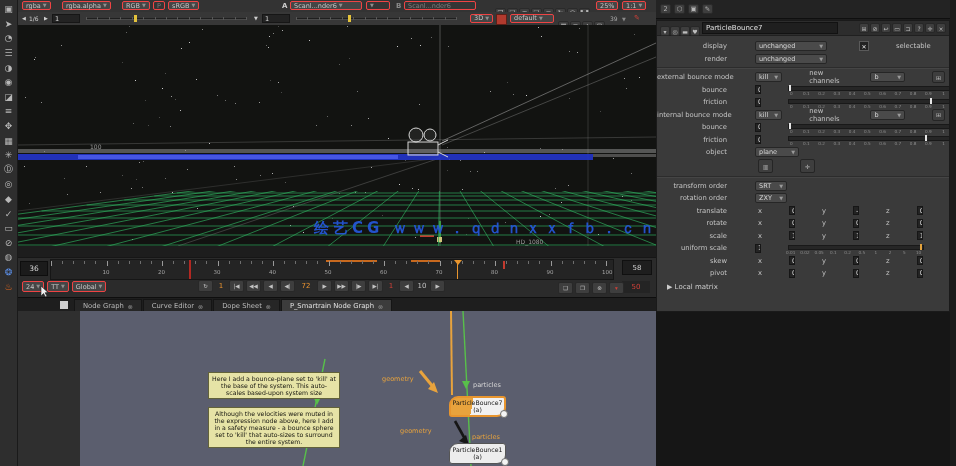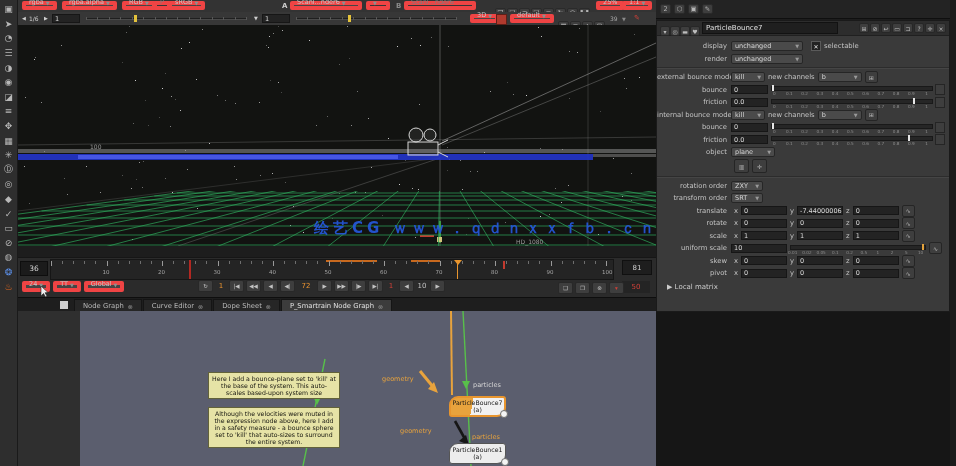--- a/index.html
+++ b/index.html
@@ -4,21 +4,21 @@
 <style>
   html,body{margin:0;padding:0;background:#111;font-family:"DejaVu Sans",sans-serif;}
   #app{position:relative;width:956px;height:466px;background:#1d1d1d;overflow:hidden;user-select:none;}
   .abs{position:absolute;}
   
   #left-toolbar{left:0;top:0;width:18px;height:466px;background:#2e2e2e;border-right:1px solid #1a1a1a;display:flex;flex-direction:column;align-items:center;padding-top:2px;box-sizing:border-box;}
   .lt-icon{width:16px;height:14.6px;display:flex;align-items:center;justify-content:center;color:#b8b8b8;font-size:9px;}
   
   #vh1{left:18px;top:0;width:638px;height:12px;background:#333333;border-bottom:1px solid #262626;}
   #vh2{left:18px;top:12px;width:638px;height:13px;background:#373737;border-bottom:1px solid #1c1c1c;}
-  .chip{position:absolute;height:9px;background:#454545;border:4px solid #ef4444;border-radius:2px;color:#c6c6c6;font-size:6.5px;display:flex;align-items:flex-end;padding:0 3px;gap:2px;box-sizing:border-box;white-space:nowrap;}
+  .chip{position:absolute;height:9px;background:#454545;border:1px solid #ef4444;border-radius:2px;color:#c6c6c6;font-size:6.5px;display:flex;align-items:center;padding:0 3px;gap:2px;box-sizing:border-box;white-space:nowrap;}
   .chip .car{color:#8f8f8f;font-size:5px;line-height:1;}
   .chip.dim{color:#7d7d7d;background:#353535;}
   .hlabel{position:absolute;color:#cfcfcf;font-size:7px;}
   .ticon{width:11px;height:10px;display:inline-flex;align-items:center;justify-content:center;color:#b5b5b5;font-size:6.5px;background:#3e3e3e;border:1px solid #2a2a2a;border-radius:2px;margin-right:1px;box-sizing:border-box;}
   .hslider{position:absolute;height:9px;}
   .hslider .groove{position:absolute;left:0;right:0;top:4px;height:1px;background:#1f1f1f;border-bottom:1px solid #4a4a4a;}
   .hslider .htick{position:absolute;top:3px;width:1px;height:3px;background:#575757;}
   .hslider .hhandle{position:absolute;top:1px;width:3px;height:7px;background:#e3c23c;}
   
   #canvas{left:18px;top:25px;width:638px;height:221px;background:#121311;overflow:hidden;}
@@ -70,21 +70,21 @@
   
   #props-top{left:656px;top:0;width:300px;height:19px;background:#232323;border-bottom:1px solid #0f0f0f;display:flex;align-items:center;padding-left:4px;gap:2px;box-sizing:border-box;}
   #props-panel{left:656px;top:20px;width:294px;height:292px;background:#3a3a3a;border:1px solid #1a1a1a;box-sizing:border-box;}
   #props-title{height:14px;background:#2d2d2d;border-bottom:1px solid #202020;display:flex;align-items:center;padding:0 3px;gap:2px;}
   #props-title input{width:128px;height:10px;background:#1f1f1f;border:1px solid #121212;color:#e0e0e0;font-size:7px;padding:0 3px;font-family:"DejaVu Sans",sans-serif;}
   .mini{width:10px;height:10px;display:inline-flex;align-items:center;justify-content:center;background:#3e3e3e;border:1px solid #272727;border-radius:2px;color:#bdbdbd;font-size:6px;box-sizing:border-box;}
   #props-tabs{height:13px;background:#2d2d2d;display:flex;align-items:flex-end;padding-left:4px;gap:1px;}
   .ptab{height:12px;display:flex;align-items:center;padding:0 7px;font-size:6.8px;color:#b5b5b5;background:#333333;border:1px solid #202020;border-bottom:none;}
   .ptab.active{background:#484848;color:#e8e8e8;}
   #pbody{padding-top:4px;}
-  .prow{display:flex;align-items:center;height:12.5px;padding-right:4px;}
+  .prow{display:flex;align-items:center;height:12.5px;padding-right:4px;gap:24px;}
   .plabel{width:70px;text-align:right;color:#c4c4c4;font-size:6.8px;margin-right:4px;flex:none;white-space:nowrap;}
   .ilabel{color:#c4c4c4;font-size:6.8px;margin:0 3px;}
   .field{background:#232323;border:1px solid #161616;color:#dadada;font-size:6.5px;height:9px;display:flex;align-items:center;padding:0 2px;box-sizing:border-box;white-space:nowrap;overflow:hidden;}
   .drop{background:#4a4a4a;border:1px solid #262626;border-radius:2px;color:#d6d6d6;font-size:6.5px;height:10px;display:flex;align-items:center;justify-content:space-between;padding:0 3px;box-sizing:border-box;}
   .drop .car{color:#9a9a9a;font-size:5px;}
   .checkbox{width:8px;height:8px;background:#222;border:1px solid #5a5a5a;color:#e8e8e8;font-size:6px;display:flex;align-items:center;justify-content:center;margin-left:8px;}
   .mslider{position:relative;height:11px;flex:none;}
   .mslider .groove{position:absolute;left:0;right:0;top:2px;height:3px;background:#262626;border:1px solid #191919;}
   .mslider .shandle{position:absolute;top:1px;width:2px;height:6px;background:#e6e6e6;}
   .mslider .stick{position:absolute;top:7px;font-size:4.2px;color:#8e8e8e;transform:translateX(-50%);}
@@ -501,21 +501,21 @@
         <span class="rlabel" style="left: 107px;">20</span>
         <span class="rlabel" style="left: 162.5px;">30</span>
         <span class="rlabel" style="left: 218px;">40</span>
         <span class="rlabel" style="left: 273.5px;">50</span>
         <span class="rlabel" style="left: 329px;">60</span>
         <span class="rlabel" style="left: 384.5px;">70</span>
         <span class="rlabel" style="left: 440px;">80</span>
         <span class="rlabel" style="left: 495.5px;">90</span>
         <span class="rlabel" style="left: 551px;">100</span>
       </div>
-    <div id="fps-top-box">81</div>
+    <div id="fps-top-box">58</div>
     <div id="fps-bottom-box">50</div>
     <div id="transport-left">
       <div class="chip">
           <span>24</span>
           <span class="car">▼</span>
         </div>
       <div class="chip">
           <span>TT</span>
           <span class="car">▼</span>
         </div>
@@ -758,30 +758,30 @@
             <span class="car">▼</span>
           </div>
       </div>
       <div class="prow" style="height:15px;">
         <span class="plabel"></span>
         <span class="curvebtn" style="width:13px;height:12px;">▥</span>
         <span class="curvebtn" style="width:13px;height:12px;">✛</span>
       </div>
       <div class="hr"></div>
       <div class="prow">
+        <span class="plabel">transform order</span>
+        <div class="drop" style="width:32px;">
+            <span>SRT</span>
+            <span class="car">▼</span>
+          </div>
+      </div>
+      <div class="prow">
         <span class="plabel">rotation order</span>
         <div class="drop" style="width:32px;">
             <span>ZXY</span>
-            <span class="car">▼</span>
-          </div>
-      </div>
-      <div class="prow">
-        <span class="plabel">transform order</span>
-        <div class="drop" style="width:32px;">
-            <span>SRT</span>
             <span class="car">▼</span>
           </div>
       </div>
       <div class="prow">
         <span class="plabel">translate</span>
         <span class="ilabel">x</span>
           <div class="field" style="width:46px;">0</div>
         <span class="ilabel">y</span>
           <div class="field" style="width:46px;">-7.44000006</div>
         <span class="ilabel">z</span>

